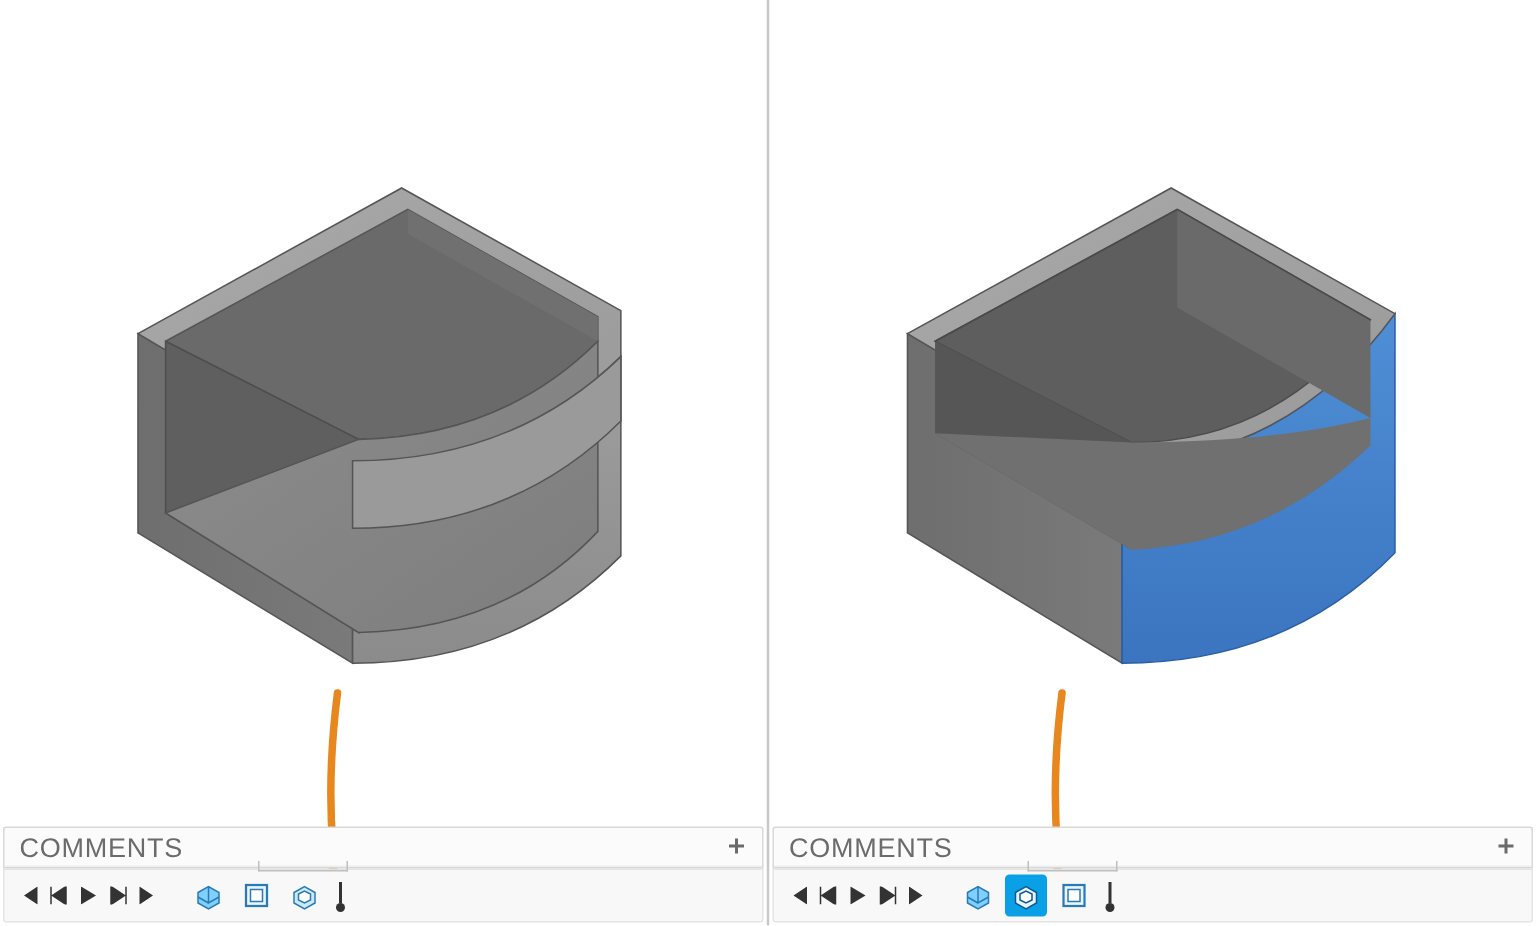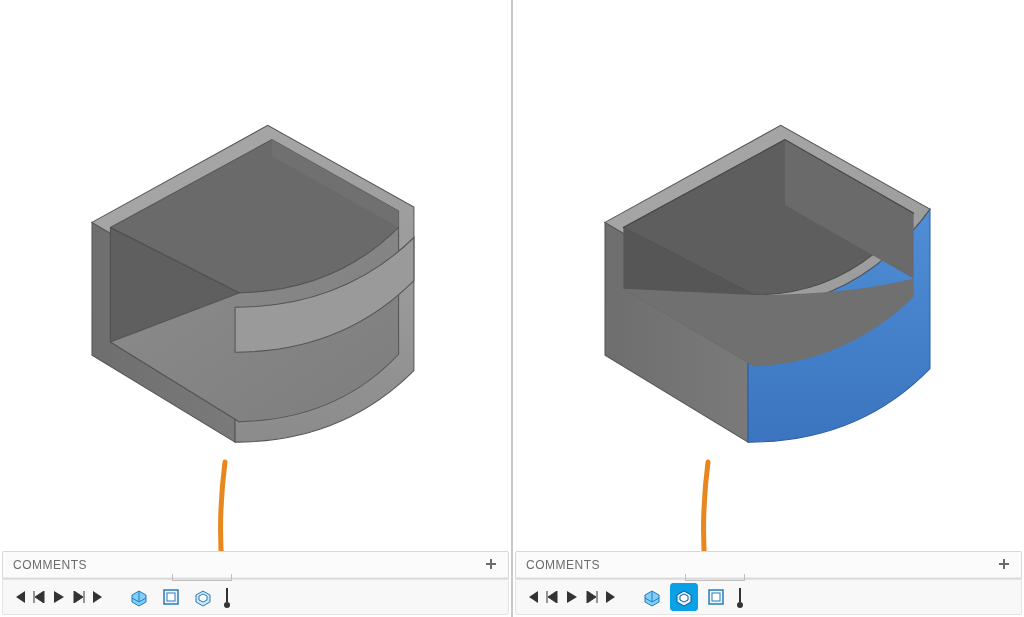--- a/index.html
+++ b/index.html
@@ -4,21 +4,21 @@
 <style>
   html,body{margin:0;padding:0;width:1024px;height:617px;background:#fff;font-family:Arial,Helvetica,sans-serif;overflow:hidden;}
   .split{display:flex;width:100%;height:100%;}
   .pane{position:relative;flex:1;background:#ffffff;}
   .divider{width:2px;background:#c8c8c8;}
   .canvas{position:absolute;left:0;top:0;right:0;bottom:70px;}
   
   .comments-bar{position:absolute;left:2px;right:2px;bottom:38px;height:26px;
     border:1px solid #d8d8d8;border-radius:2px 2px 0 0;background:#fbfbfb;
     display:flex;align-items:center;box-shadow:inset 0 -1px 0 #eee;}
-  .comments-bar .lbl{font-size:12px;letter-spacing:.5px;color:#6b6b6b;margin-left:10px;flex:1;}
+  .comments-bar .lbl{font-size:18px;letter-spacing:.5px;color:#6b6b6b;margin-left:10px;flex:1;}
   .comments-bar .plus{width:18px;height:18px;margin-right:8px;color:#6b6b6b;font-size:18px;line-height:18px;text-align:center;cursor:pointer;}
   
   .timeline{position:absolute;left:2px;right:2px;bottom:2px;height:34px;
     background:#f8f8f8;border:1px solid #e4e4e4;border-radius:0 0 2px 2px;
     display:flex;align-items:center;padding:0 6px;}
   .pbtn{width:20px;height:20px;display:flex;align-items:center;justify-content:center;cursor:pointer;color:#333;}
   .pbtn svg{display:block}
   .gap{width:14px;}
   .feat{width:26px;height:26px;margin:0 2px;border:1px solid transparent;border-radius:3px;
     display:flex;align-items:center;justify-content:center;cursor:pointer;}

